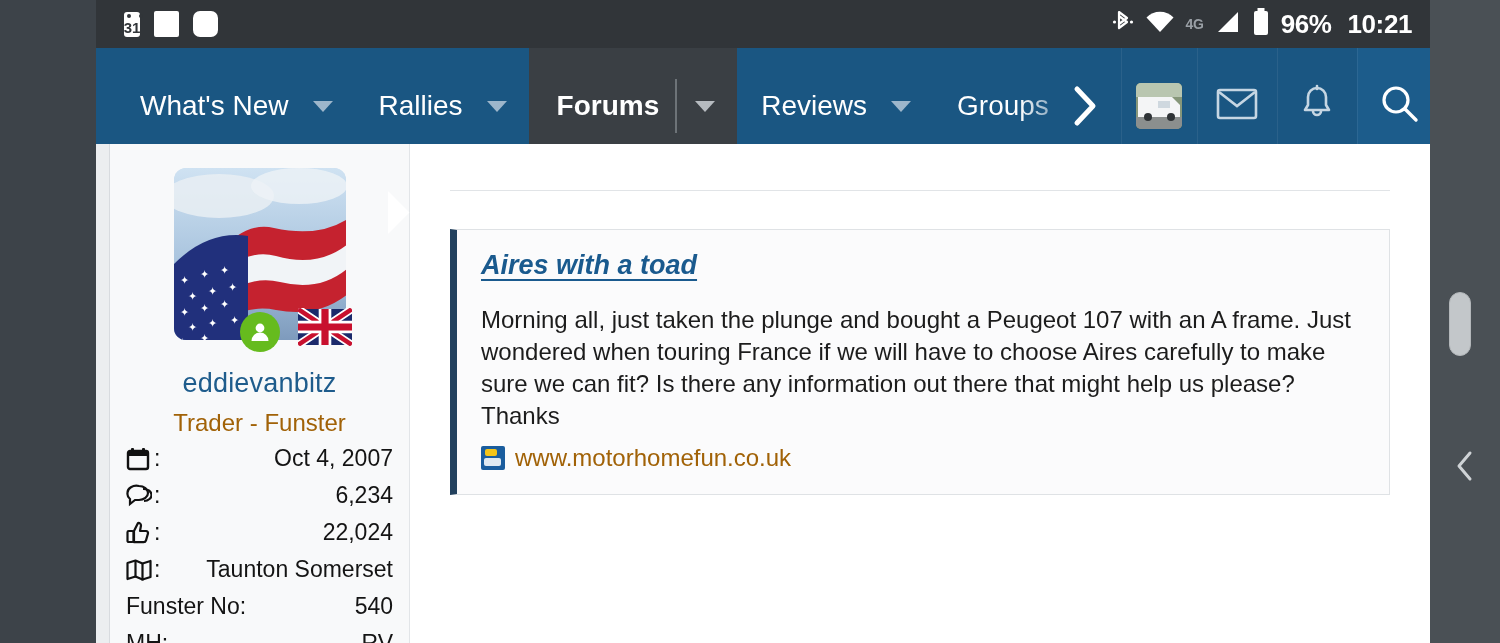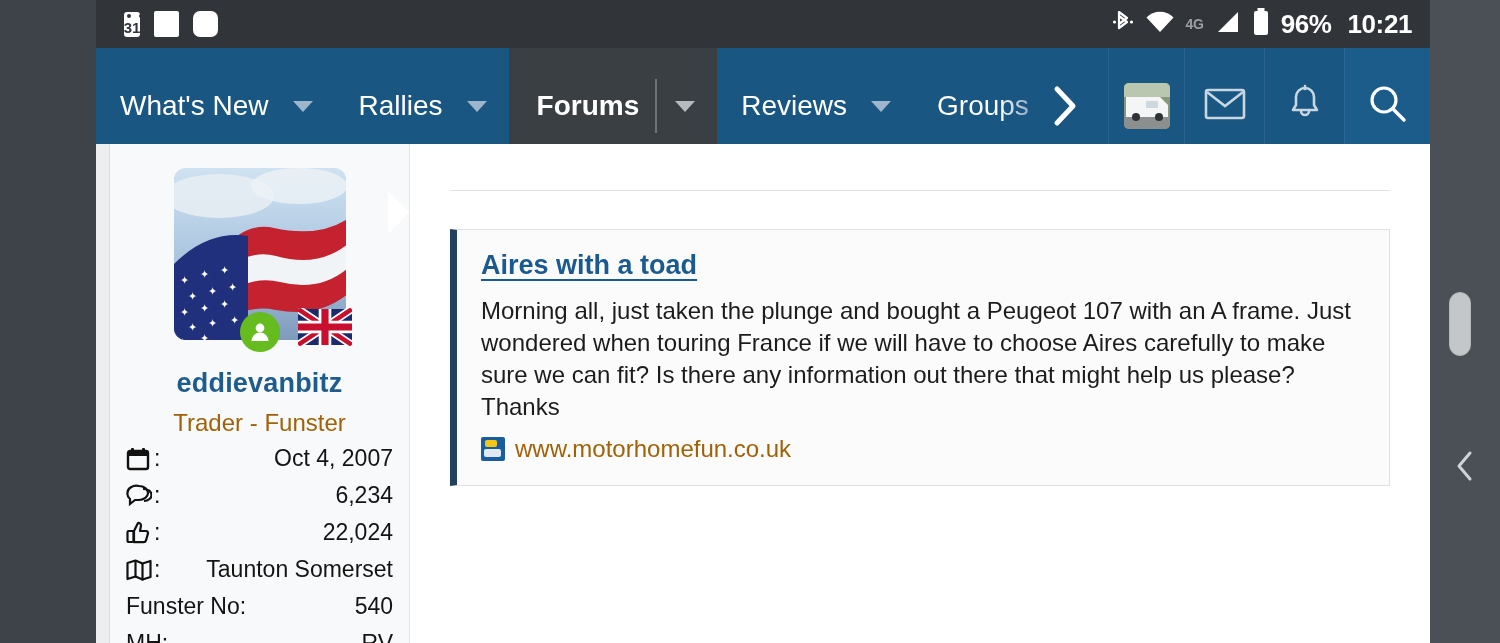--- a/index.html
+++ b/index.html
@@ -29,21 +29,21 @@
   }
   .sb-sq1 { width: 25px; height: 26px; background: #fff; border-radius: 2px; }
   .sb-sq2 { width: 25px; height: 26px; background: #fff; border-radius: 7px; }
   .sb-4g { font-size: 14px; font-weight: bold; color: #9aa0a6; letter-spacing: -.3px; }
   .sb-pct { font-size: 26px; font-weight: bold; letter-spacing: -.4px; }
   .sb-time { font-size: 26px; font-weight: bold; letter-spacing: -.4px; margin-left: 5px; }
 
   
   .navbar {
     position: absolute; left: 96px; top: 48px; width: 1334px; height: 116px;
-    background: #1a5682; display: flex; align-items: stretch; overflow: hidden;
+    background: #1a5682; display: flex; align-items: stretch; overflow: hidden; padding-left: 20px;
   }
   .nav-item {
     display: flex; align-items: center; padding: 0 0 0 24px; color: #fff;
     font-size: 28px; white-space: nowrap; position: relative;
   }
   .nav-label { padding-right: 12px; }
   .nav-item.active { background: #3a3f44; font-weight: bold; padding-left: 28px; }
   .nav-item.active .nav-sep {
     width: 2px; height: 54px; background: #6d7378; margin: 0 0 0 4px;
   }
@@ -97,21 +97,21 @@
   .online-badge {
     position: absolute; left: 50%; transform: translateX(-50%); bottom: -12px;
     width: 40px; height: 40px; border-radius: 50%; background: #66bb1e;
     display: flex; align-items: center; justify-content: center; z-index: 3;
   }
   .uk-flag {
     position: absolute; right: -6px; bottom: -6px; width: 54px; height: 38px; z-index: 3;
     border-radius: 2px; overflow: hidden;
   }
   .username {
-    text-align: center; color: #1e5c8c; font-weight: bold; font-size: 27px;
+    text-align: center; color: #1e5c8c; font-weight: normal; font-size: 27px;
     margin-top: 28px; letter-spacing: .2px;
   }
   .usertitle { text-align: center; color: #a16207; font-size: 24px; margin-top: 10px; }
   .stat-row {
     display: flex; align-items: center; font-size: 23px; color: #141414;
     margin-top: 6px; line-height: 1.35;
   }
   .stat-icon { width: 28px; flex: none; display: flex; align-items: center; }
   .stat-colon { width: 18px; flex: none; }
   .stat-label { flex: none; }
@@ -132,21 +132,21 @@
   .msg-actions { margin-left: auto; display: flex; align-items: center; gap: 24px; }
   .msg-num { font-size: 24px; color: #2b2b2b; }
   .msg-rule { height: 1px; background: #e1e4e7; margin-top: 24px; }
 
   .quote {
     margin-top: 38px; border: 1px solid #dfe2e5; border-left: 7px solid #23415e;
     background: #fbfbfc; padding: 20px 24px 22px 24px;
   }
   .quote-title {
     display: inline-block; font-size: 27px; font-weight: bold; color: #1a5a8e;
-    text-decoration: underline; text-underline-offset: 5px; margin-bottom: 14px;
+    text-decoration: underline; text-underline-offset: 5px; margin-bottom: 23px; font-style: italic;
   }
   .quote-body { font-size: 24px; color: #1c1c1c; line-height: 1.33; }
   .quote-url { display: flex; align-items: center; gap: 10px; margin-top: 12px; font-size: 24px; color: #a16207; }
   .favicon {
     width: 24px; height: 24px; flex: none; background: #1a5d9e; border-radius: 2px;
     position: relative; overflow: hidden;
   }
   .favicon .fi-a { position: absolute; left: 4px; top: 3px; width: 12px; height: 7px; background: #f5c518; border-radius: 2px; }
   .favicon .fi-b { position: absolute; left: 3px; top: 12px; width: 17px; height: 8px; background: #dfe9f2; border-radius: 2px; }
 

